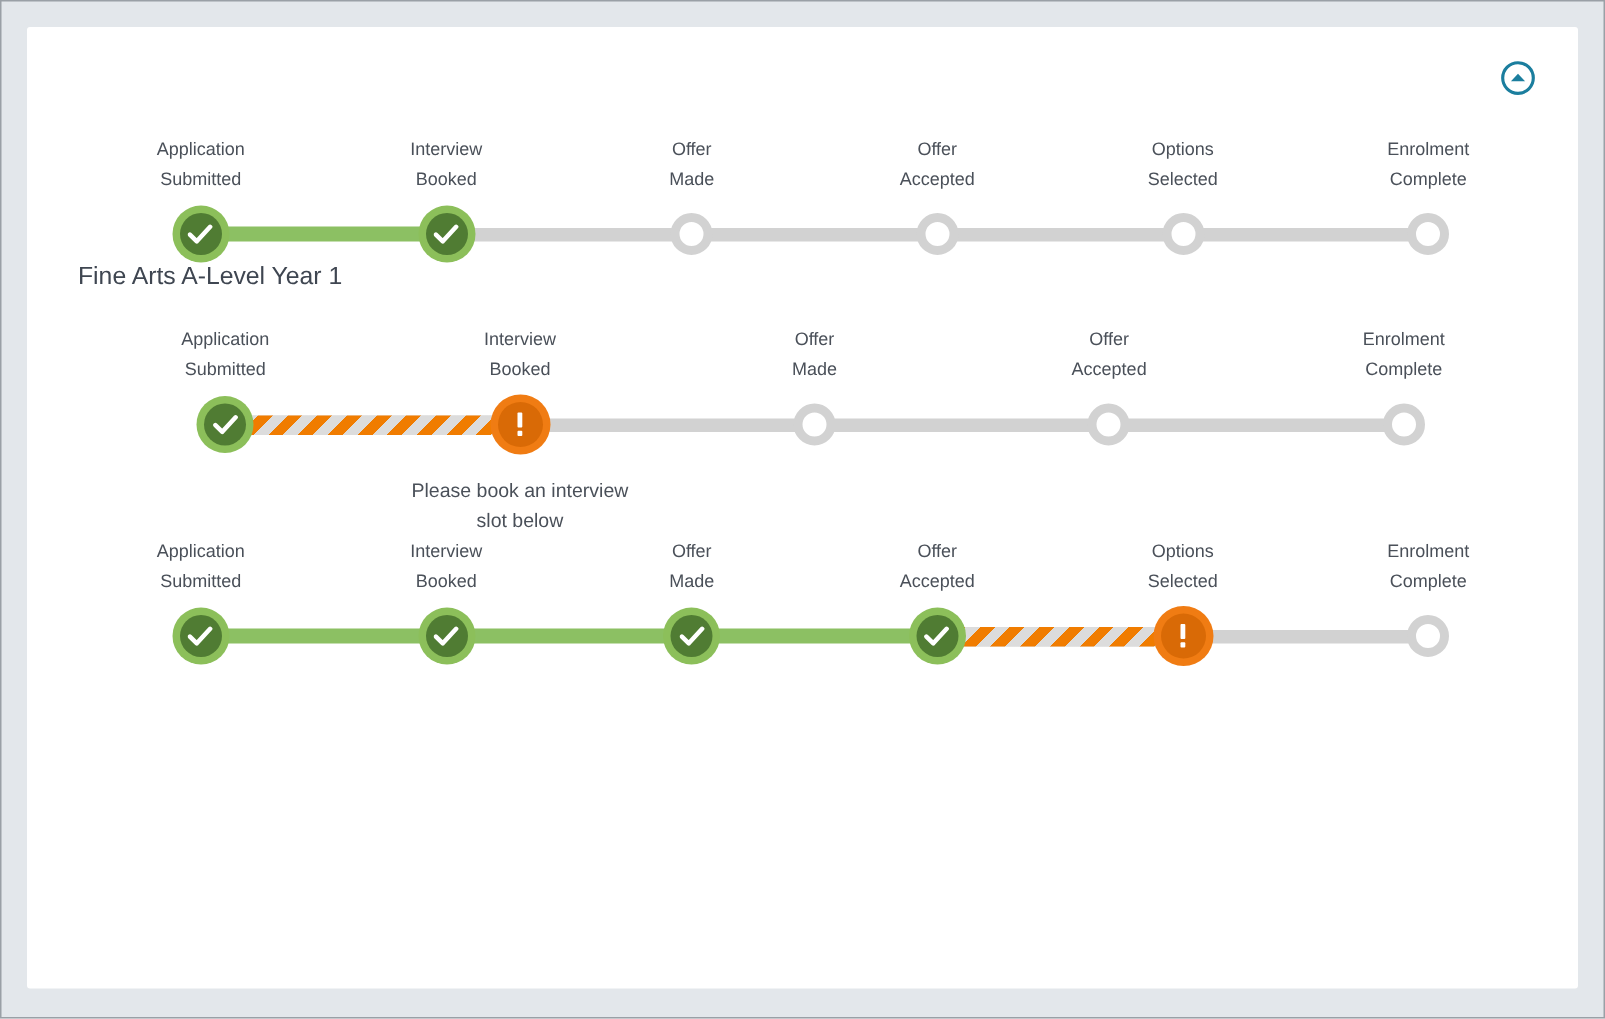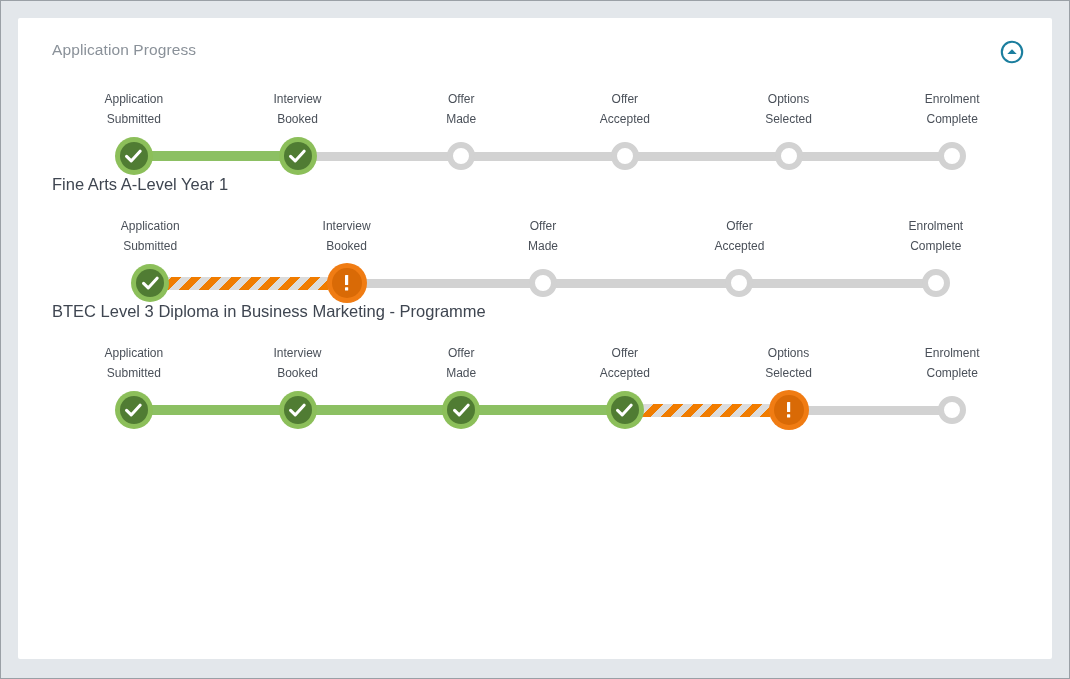--- a/index.html
+++ b/index.html
@@ -211,21 +211,20 @@
     min-width: 0;
   }
 </style>
 </head>
 <body>
 
 <div class="page-wrap">
   <div class="card">
 
     <div class="card-header">
-      <h1 class="card-title">Application Progress</h1>
       <div class="collapse-btn">
         <svg width="26" height="26" viewBox="0 0 26 26" xmlns="http://www.w3.org/2000/svg">
           <circle cx="13" cy="13" r="10.2" fill="none" stroke="#1b7e9e" stroke-width="2.1"></circle>
           <path d="M8.3 15.1 L13 10.2 L17.7 15.1 Z" fill="#1b7e9e"></path>
         </svg>
       </div>
     </div>
 
     <div id="programmes-container">
         <div class="programme-block first">
@@ -345,28 +344,31 @@
               <div class="step">
                 <div class="step-label">Enrolment
 Complete</div>
                 <div class="node-lane">
                   <div class="node pending"></div>
                 </div>
               </div>
             </div>
             <div class="note-row">
               <div class="note-cell"></div>
+              <div class="note-cell">
+                <div class="step-note">Please book an interview
+slot below</div>
+              </div>
               <div class="note-cell"></div>
               <div class="note-cell"></div>
               <div class="note-cell"></div>
             </div>
           </div>
         </div>
         <div class="programme-block">
-          <h2 class="programme-title">BTEC Level 3 Diploma in Business Marketing - Programme</h2>
           <div class="stepper">
             <div class="steps-row">
               <div class="step">
                 <div class="step-label">Application
 Submitted</div>
                 <div class="node-lane">
                   <div class="bar green"></div>
                   <div class="node done">
                     <div class="inner">
                       <span class="glyph"><svg width="17" height="15" viewBox="0 0 17 15">

